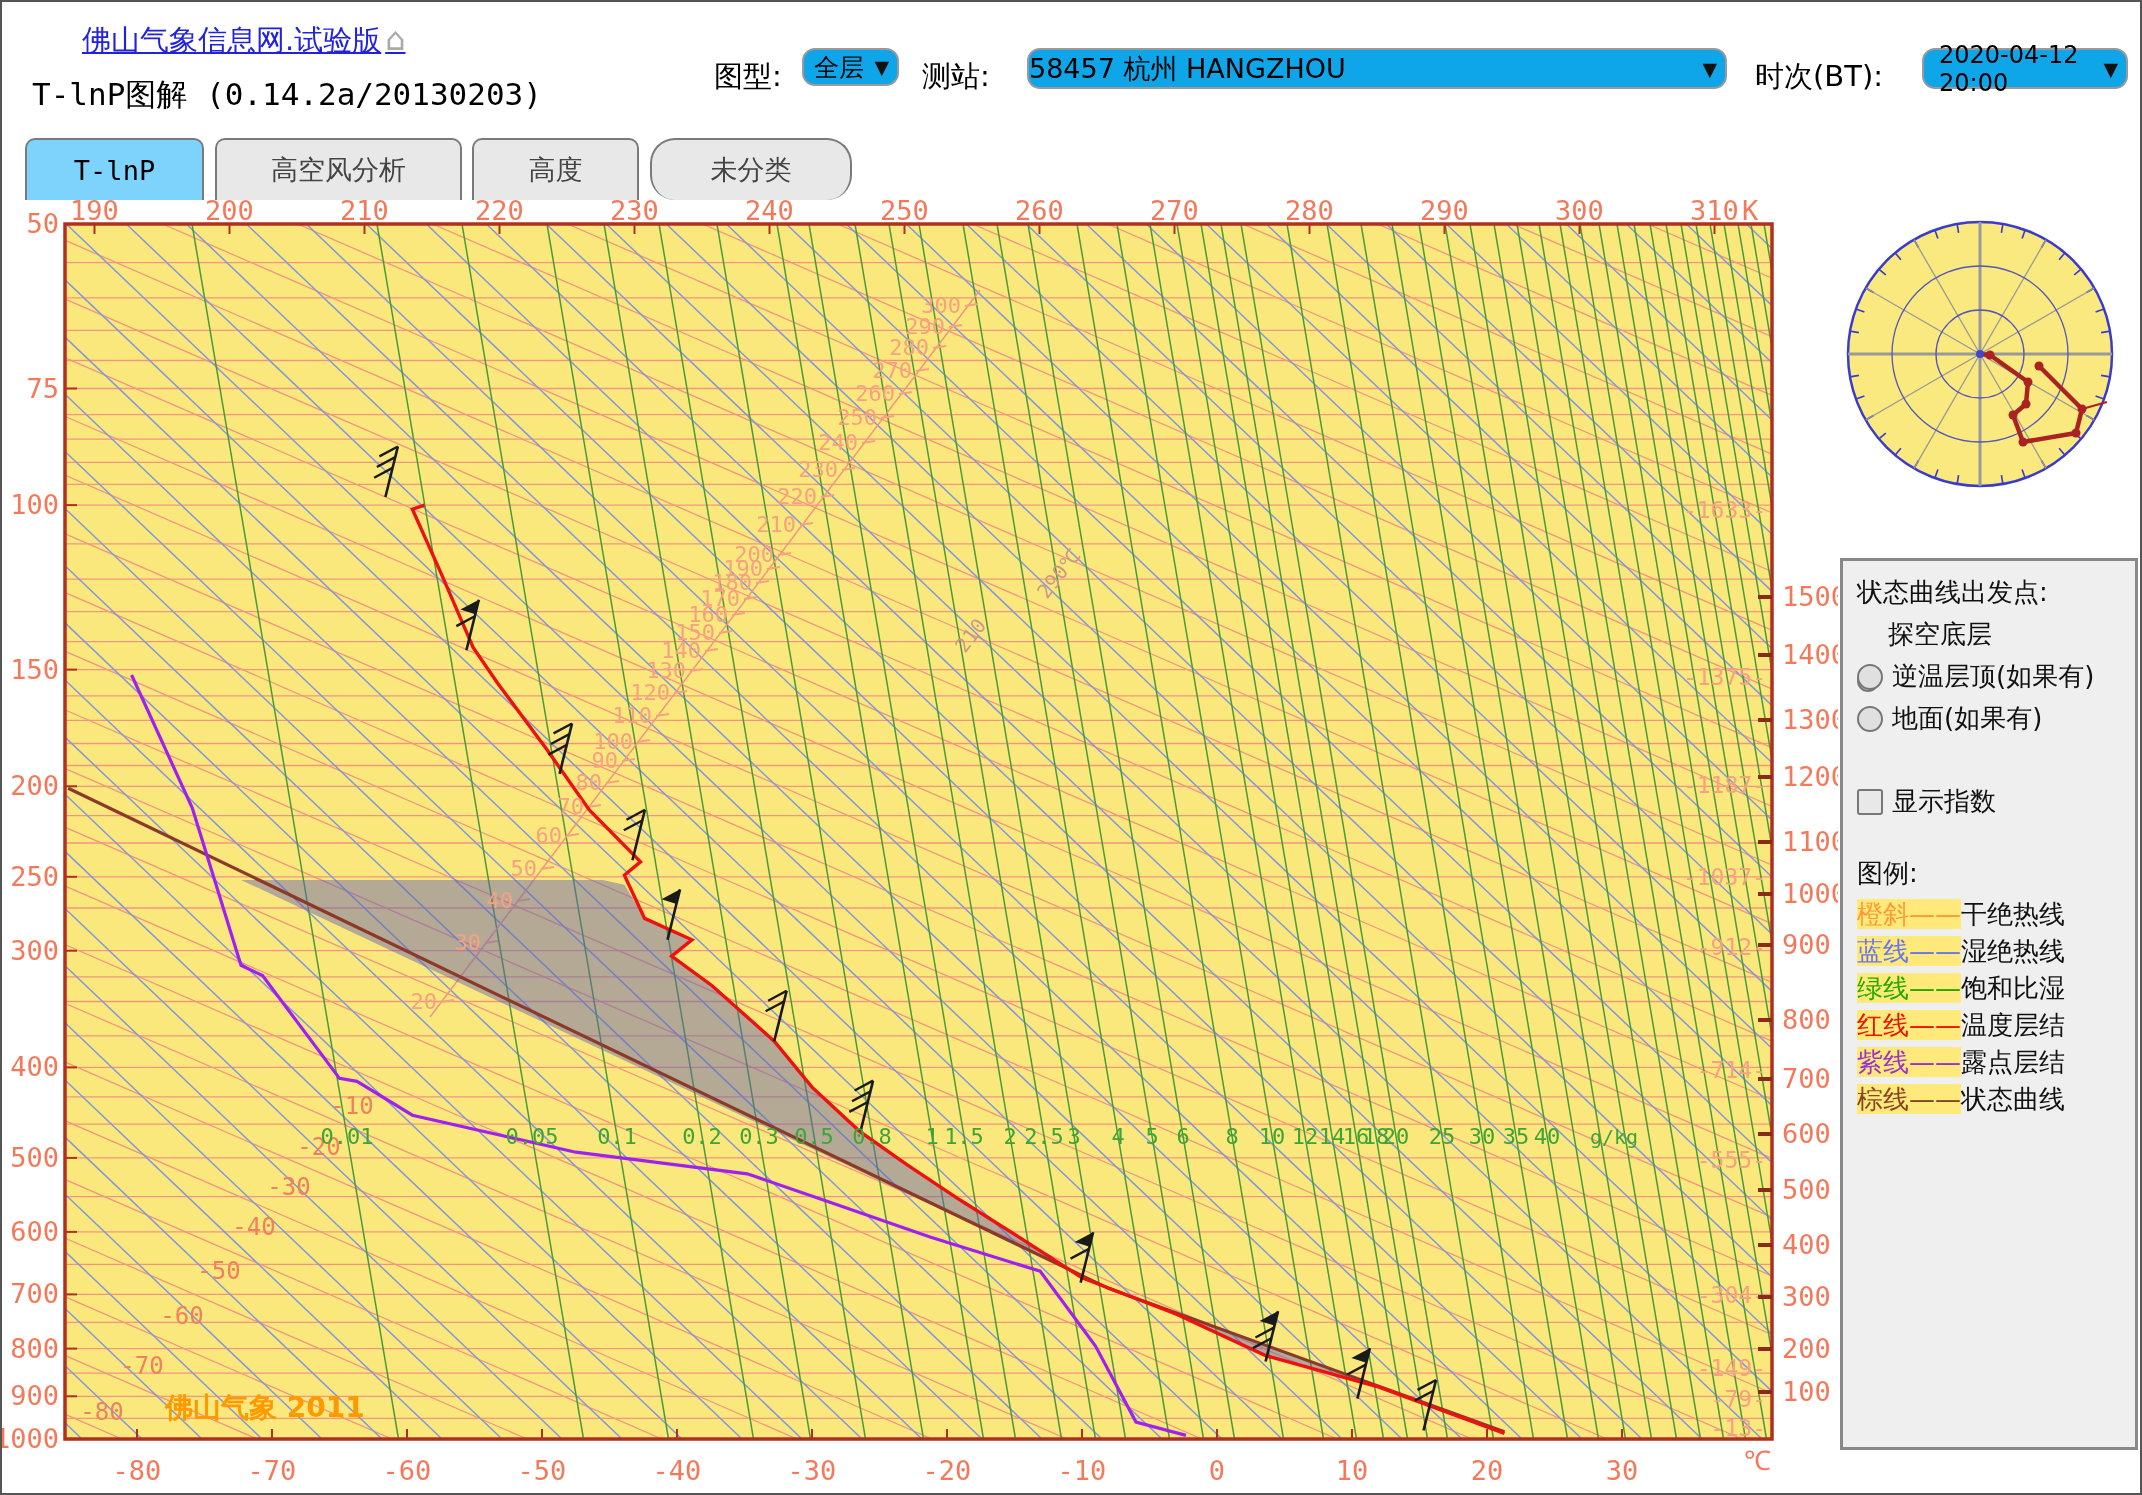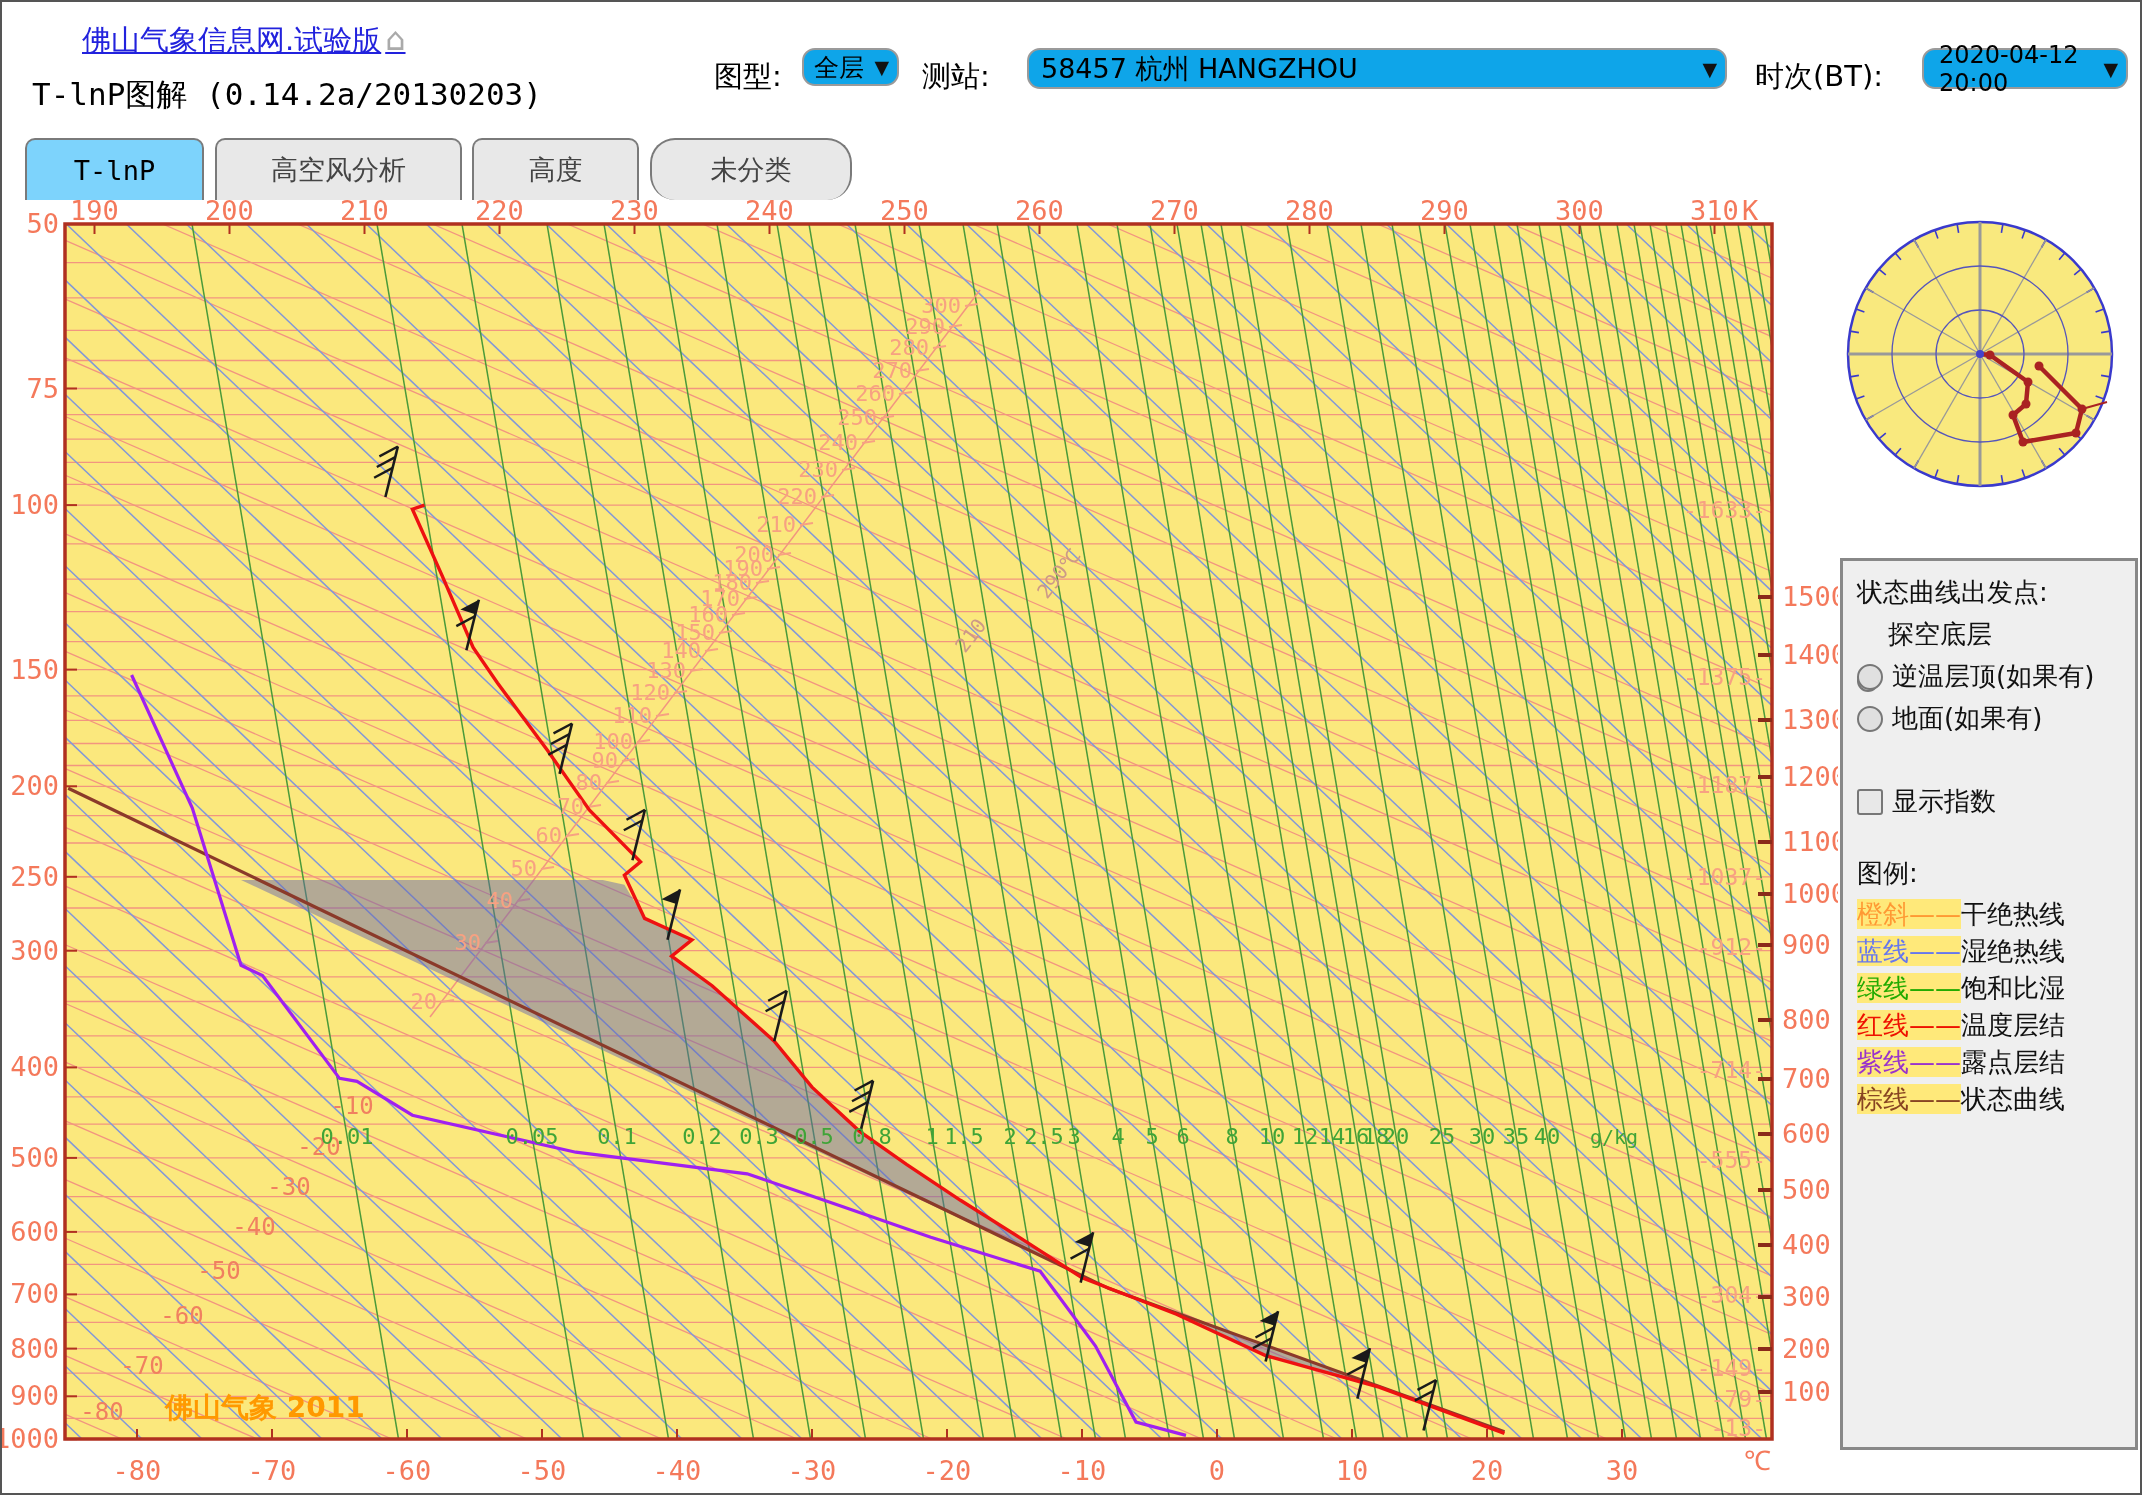--- a/index.html
+++ b/index.html
@@ -38,21 +38,21 @@
 
 <a class="site-link"><span>佛山气象信息网.试验版</span><span class="home-ic">⌂</span></a>
 <div class="app-title">T-lnP图解 (0.14.2a/20130203)</div>
 
 <div class="ctl-label" style="left:712px;">图型:</div>
 <div class="sel" style="left:800px;width:97px;height:38px;padding-left:10px;">
   <span>全层</span>
   <span class="arr">▼</span>
 </div>
 <div class="ctl-label" style="left:920px;">测站:</div>
-<div class="sel" style="left:1025px;width:700px;height:41px;padding-left:12px;font-size:27px;">
+<div class="sel" style="left:1025px;width:700px;height:41px;font-size:27px;">
   <span>58457 杭州 HANGZHOU</span>
   <span class="arr">▼</span>
 </div>
 <div class="ctl-label" style="left:1753px;">时次(BT):</div>
 <div class="sel" style="left:1920px;width:206px;height:41px;padding-left:15px;font-size:24px;">
   <span>2020-04-12 20:00</span>
   <span class="arr">▼</span>
 </div>
 
 <div class="tabs">

